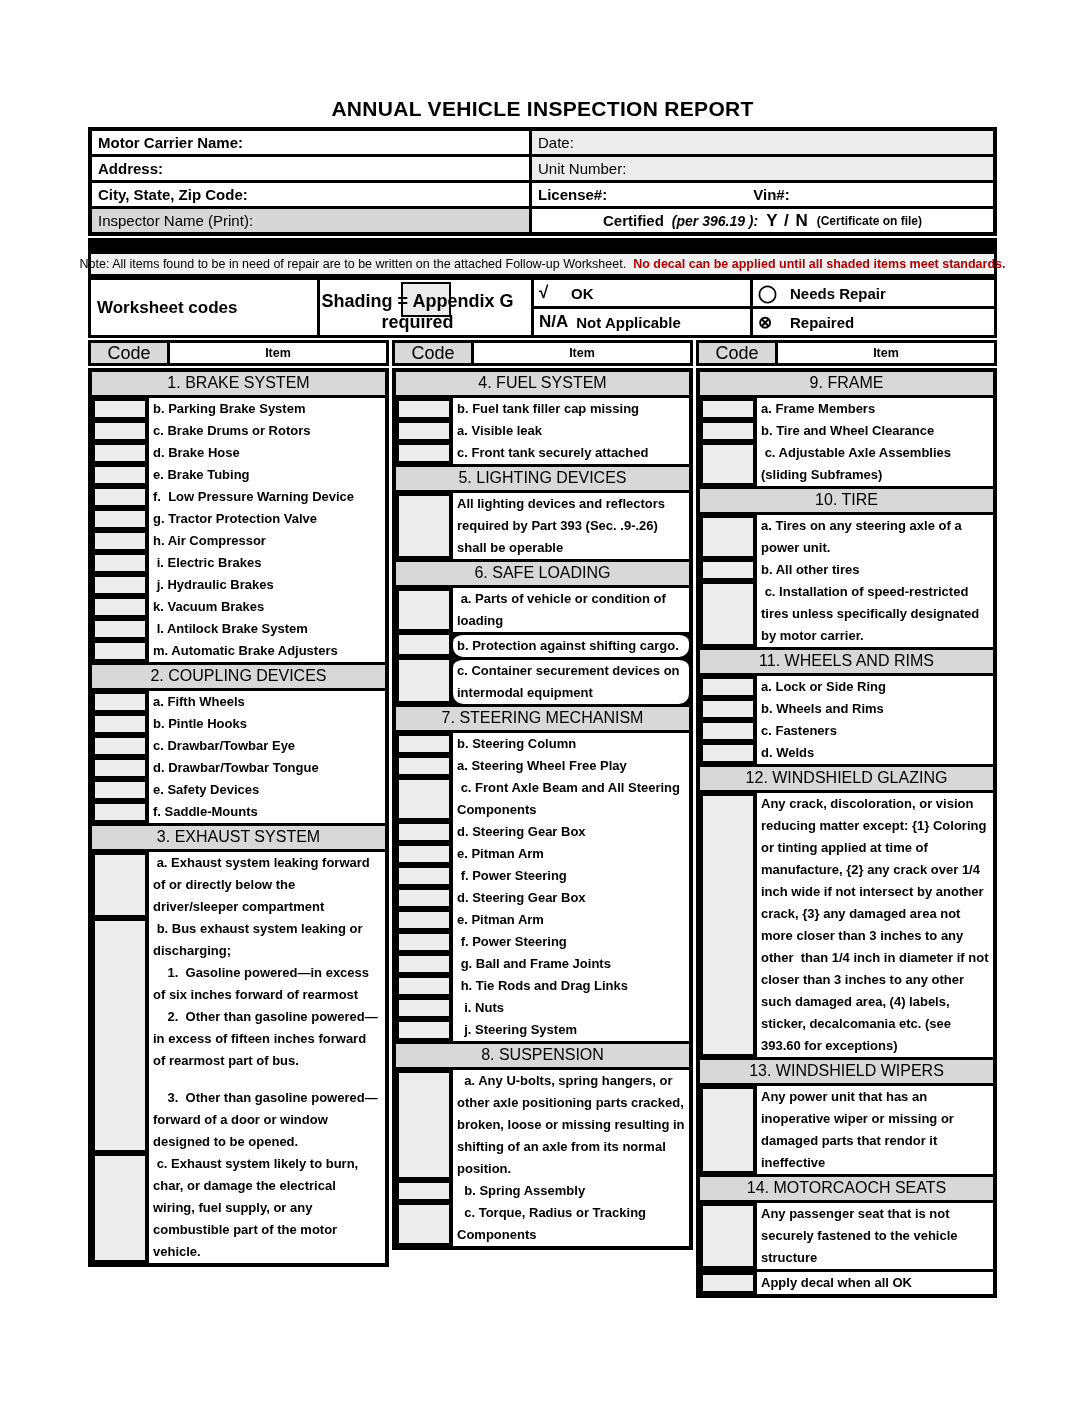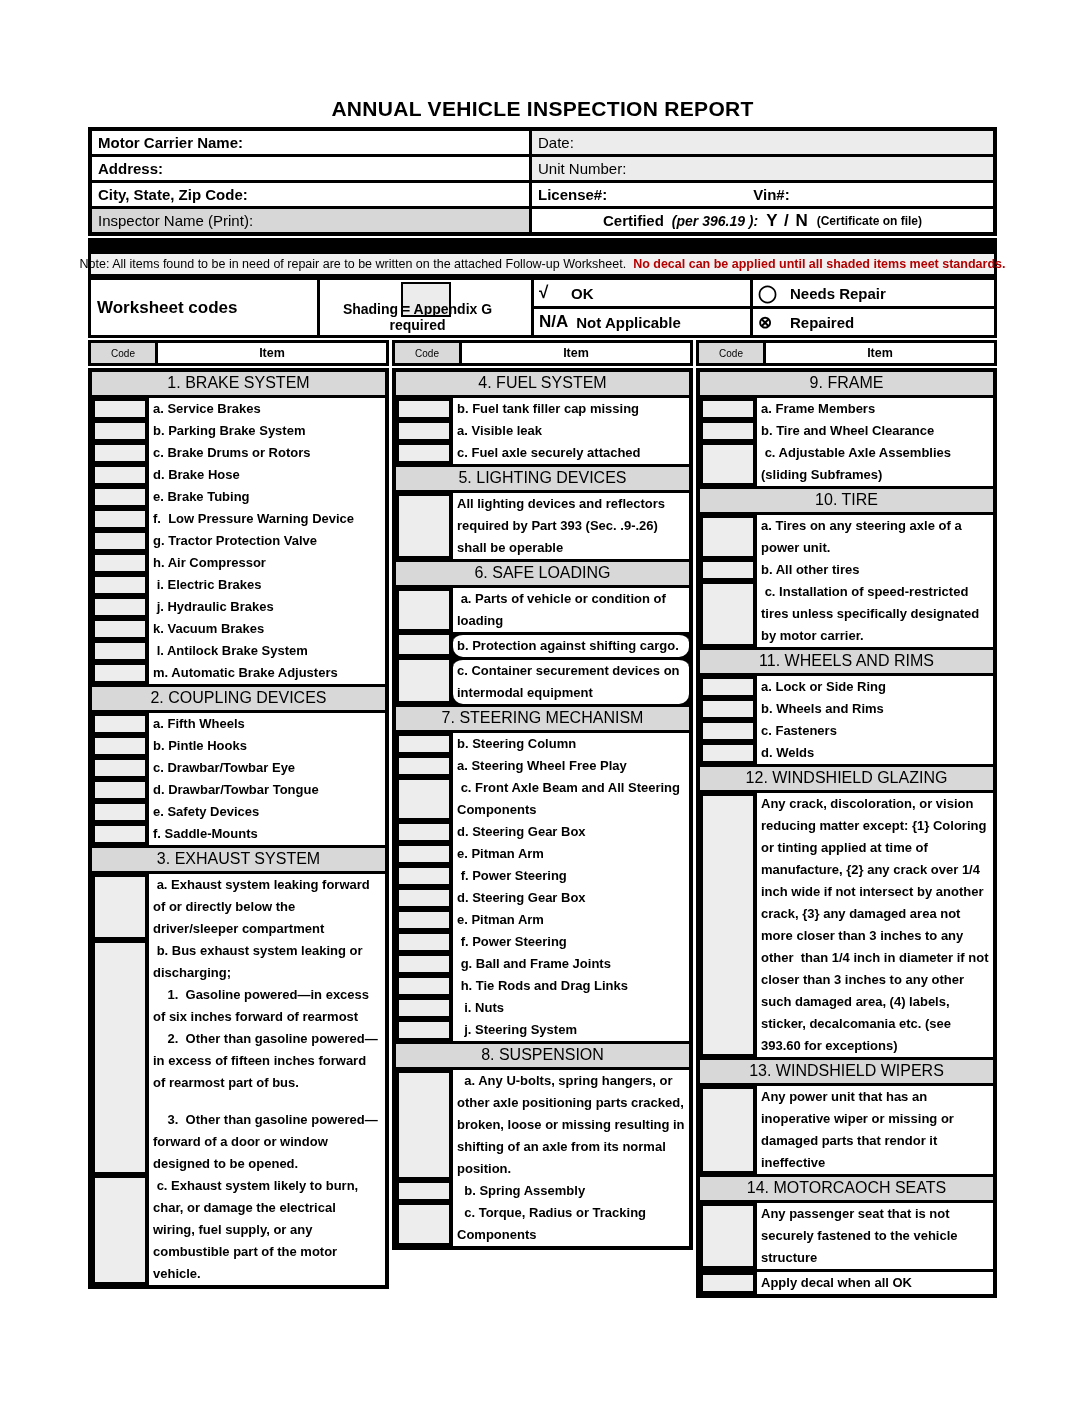--- a/index.html
+++ b/index.html
@@ -29,25 +29,25 @@
   .note .n2{color:#b30000;font-weight:700;}
   
   .codes{background:#000;border:3px solid #000;display:grid;grid-template-columns:226px 211px 216px 1fr;
     grid-template-rows:26px 26px;gap:3px;}
   .codes .label{grid-row:1/3;background:#fff;display:flex;align-items:center;padding:0 6px;
     font-size:17px;font-weight:700;}
   .codes .c{background:#fff;display:flex;align-items:center;padding:0 5px;font-size:15px;font-weight:700;gap:8px;}
   .codes .sym{font-size:17px;min-width:24px;text-align:left;}
   .codes .shadingcell{grid-row:1/3;background:#fff;position:relative;}
   .sample-box{width:46px;height:31px;background:#ececec;border:2px solid #000;margin:2px auto 0;}
-  .shading-text{position:absolute;bottom:2px;left:0;right:16px;text-align:center;font-size:14px;font-weight:700;}
+  .shading-text{position:absolute;bottom:2px;left:0;right:16px;text-align:center;font-size:18px;font-weight:700;}
   
   .colhead{display:grid;grid-template-columns:repeat(3,1fr);gap:3px;margin-top:2px;}
   .colhead .grp{background:#000;border:3px solid #000;display:flex;gap:3px;height:20px;}
-  .colhead .hc{width:64px;background:#d9d9d9;display:flex;align-items:center;justify-content:center;font-size:10px;}
+  .colhead .hc{width:76px;background:#d9d9d9;display:flex;align-items:center;justify-content:center;font-size:18px;}
   .colhead .hi{flex:1;background:#fff;display:flex;align-items:center;justify-content:center;font-size:12.5px;font-weight:700;}
   
   .cols{display:grid;grid-template-columns:repeat(3,1fr);gap:3px;align-items:start;margin-top:2px;}
   .col{background:#000;border:4px solid #000;}
   .sec-header{background:#d8d8d8;text-align:center;font-size:16px;padding:2px 0 3px;
     border-top:3px solid #000;border-bottom:3px solid #000;}
   .col > .sec-header:first-child{border-top:none;}
   .row{display:flex;align-items:stretch;}
   .code-cell{width:50px;min-width:50px;background:#000;padding:3px 4px 3px 3px;display:flex;}
   .code-box{flex:1;background:#ededed;min-height:16px;}
@@ -143,28 +143,20 @@
 
   <div class="cols">
     <div class="col">
         <div class="sec-header">1. BRAKE SYSTEM</div>
         <div class="sec-body">
           <div class="row">
             <div class="code-cell">
               <div class="code-box"></div>
             </div>
             <div class="item-cell">
-              <div class="para">a. Service Brakes</div>
-            </div>
-          </div>
-          <div class="row">
-            <div class="code-cell">
-              <div class="code-box"></div>
-            </div>
-            <div class="item-cell">
               <div class="para">b. Parking Brake System</div>
             </div>
           </div>
           <div class="row">
             <div class="code-cell">
               <div class="code-box"></div>
             </div>
             <div class="item-cell">
               <div class="para">c. Brake Drums or Rotors</div>
             </div>
@@ -349,21 +341,21 @@
             </div>
             <div class="item-cell">
               <div class="para">a. Visible leak</div>
             </div>
           </div>
           <div class="row">
             <div class="code-cell">
               <div class="code-box"></div>
             </div>
             <div class="item-cell">
-              <div class="para">c. Fuel axle securely attached</div>
+              <div class="para">c. Front tank securely attached</div>
             </div>
           </div>
         </div>
         <div class="sec-header">5. LIGHTING DEVICES</div>
         <div class="sec-body">
           <div class="row">
             <div class="code-cell">
               <div class="code-box"></div>
             </div>
             <div class="item-cell">

